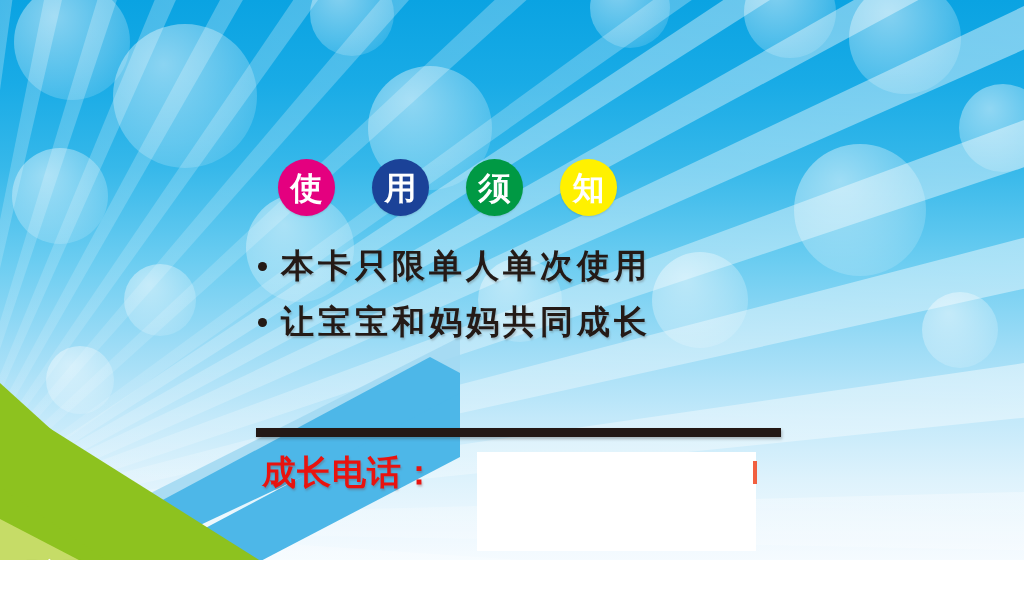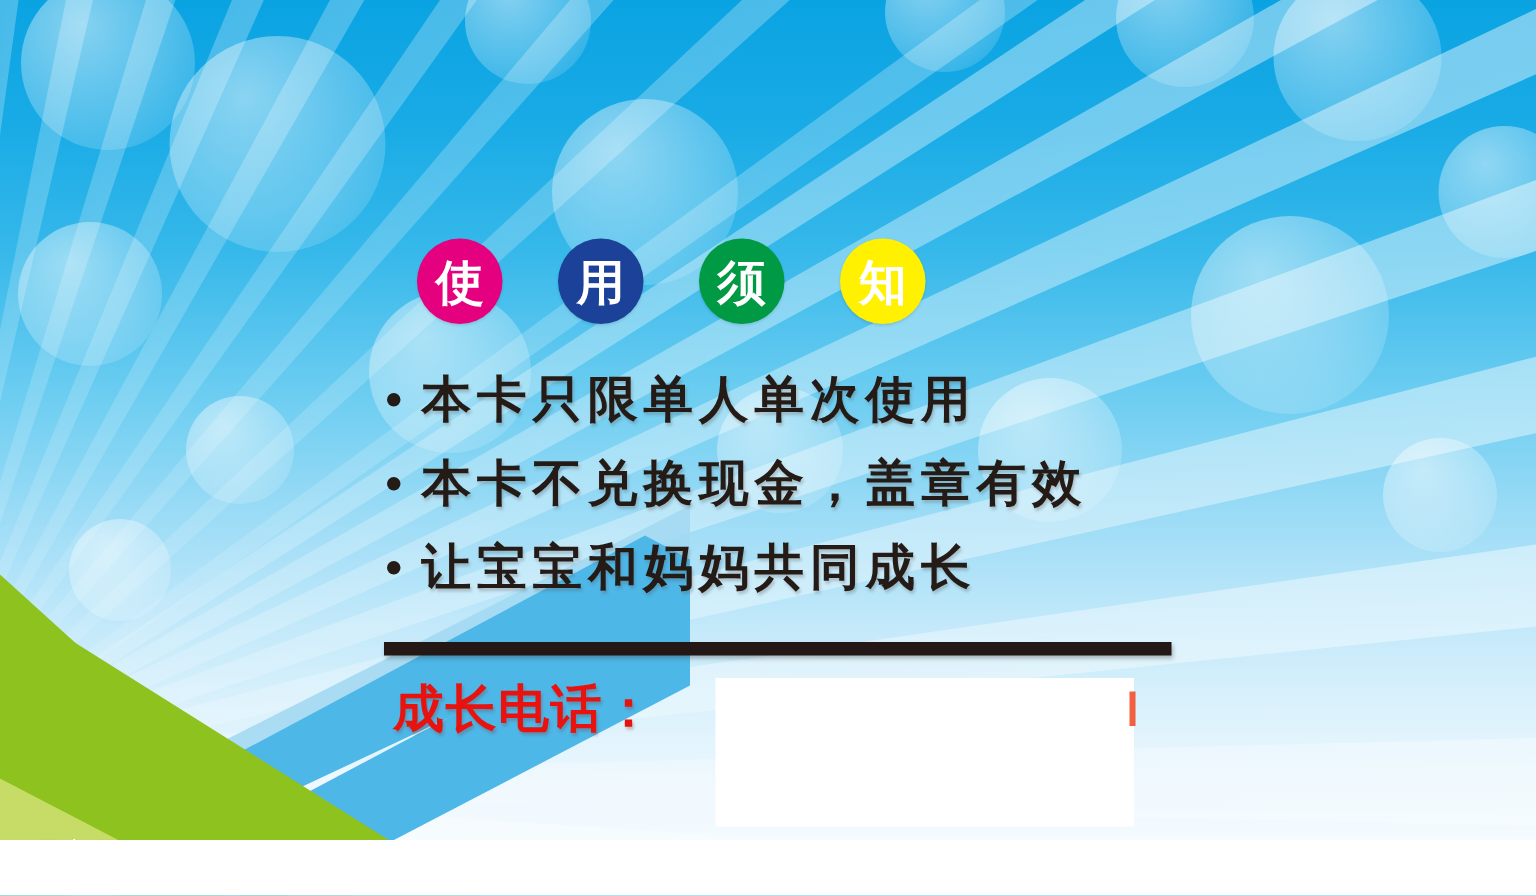--- a/index.html
+++ b/index.html
@@ -297,24 +297,20 @@
       </div>
   </div>
 
   <div class="bullets">
     <div class="bullet">
       <span class="dot"></span>
       <span>本卡只限单人单次使用</span>
     </div>
     <div class="bullet">
       <span class="dot"></span>
-      <span>本卡不兑换现金，盖章有效</span>
-    </div>
-    <div class="bullet">
-      <span class="dot"></span>
       <span>让宝宝和妈妈共同成长</span>
     </div>
   </div>
 
   <div class="divider"></div>
 
   <div class="phones">
     <div class="phone-row">
       <span class="phone-label">成长电话：</span>
       <span class="phone-value"></span>

